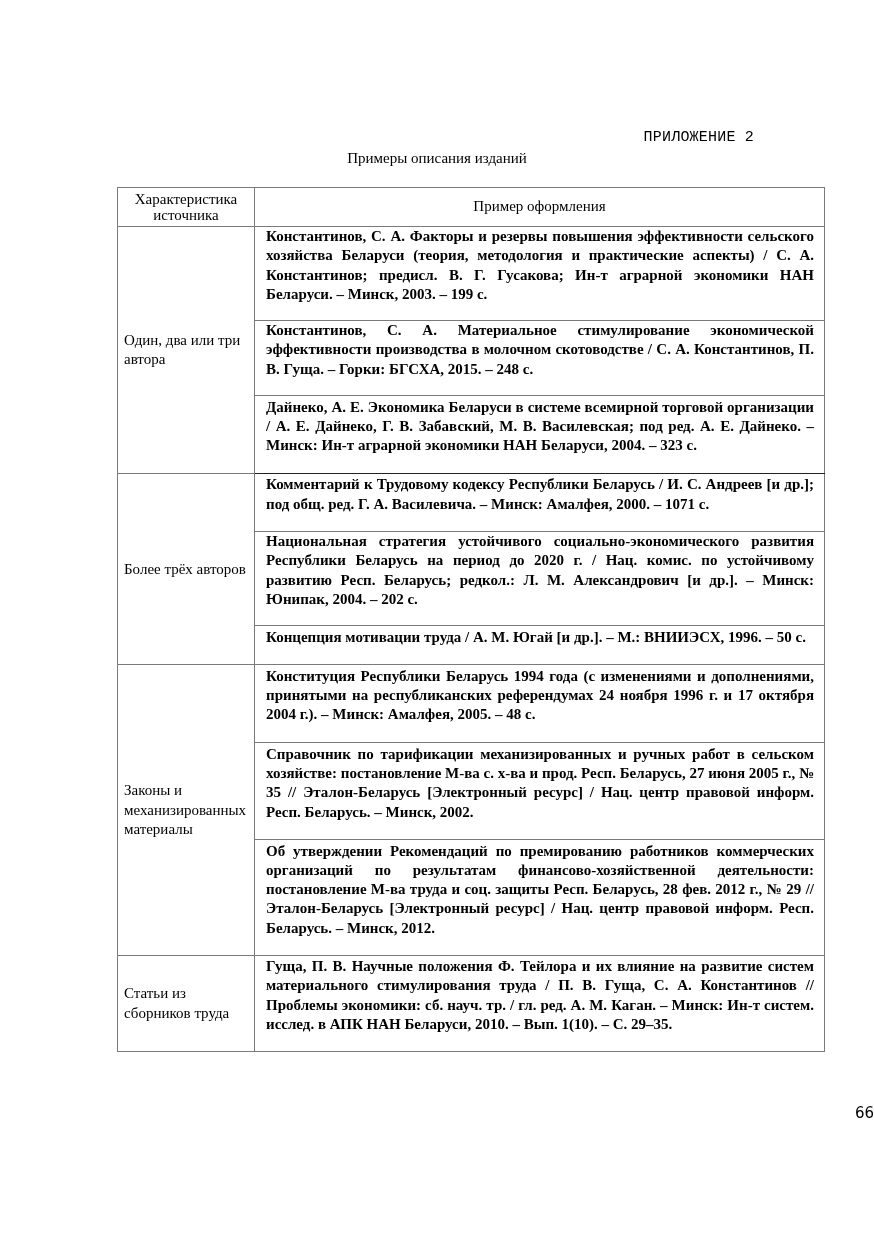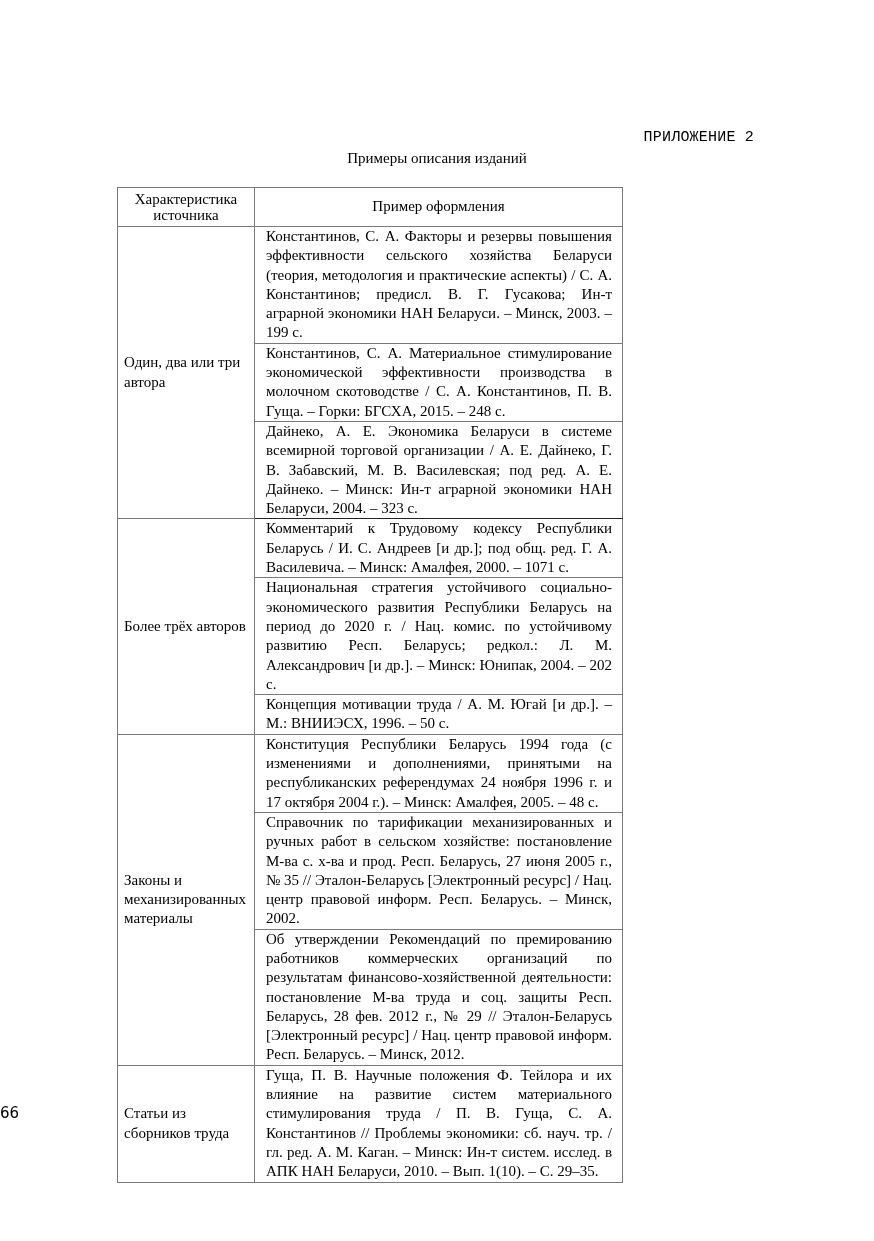--- a/index.html
+++ b/index.html
@@ -1,26 +1,26 @@
 <!DOCTYPE html>
 <html><head>
   <meta charset="utf-8">
   <style>
     html, body { margin: 0; padding: 0; background: #ffffff; }
     body { width: 874px; height: 1241px; position: relative; font-family: "Liberation Serif", "DejaVu Serif", serif; color: #000; }
     .appendix { position: absolute; top: 129px; right: 120px; font-size: 15px; letter-spacing: 0.2px; font-family: Liberation Mono, monospace; }
     .title { position: absolute; top: 150px; left: 0; width: 874px; text-align: center; font-size: 15px; font-weight: normal; }
-    table.refs { position: absolute; top: 187px; left: 117px; width: 506px; border-collapse: collapse; font-size: 15px; line-height: 19.3px; }
+    table.refs { position: absolute; top: 187px; left: 117px; width: 708px; border-collapse: collapse; font-size: 15px; line-height: 19.3px; }
     table.refs td, table.refs th { border: 1.5px solid #7a7a7a; vertical-align: middle; }
     table.refs th { font-weight: normal; text-align: center; height: 38px; padding: 0 4px; }
     th.col1 { width: 128px; line-height: 16px; }
     td.cat { padding: 0 6px; }
-    td.ex { text-align: justify; padding: 0 10px 0 11px; vertical-align: top; }
+    td.ex { text-align: justify; padding: 0 10px 16px 11px; vertical-align: top; font-weight: bold; }
     tr.group-end td { border-bottom: 1.5px solid #222; }
-    .page-num { position: absolute; top: 1104px; left: 0; width: 874px; text-align: left; font-size: 15px; font-family: "DejaVu Sans", sans-serif; }
+    .page-num { position: absolute; top: 1104px; left: 0; width: 874px; text-align: right; font-size: 15px; font-family: "DejaVu Sans", sans-serif; }
   </style>
 </head>
 <body>
 
 <div class="appendix">ПРИЛОЖЕНИЕ 2</div>
 <div class="title">Примеры описания изданий</div>
 
 <table class="refs">
   <thead>
     <tr>

